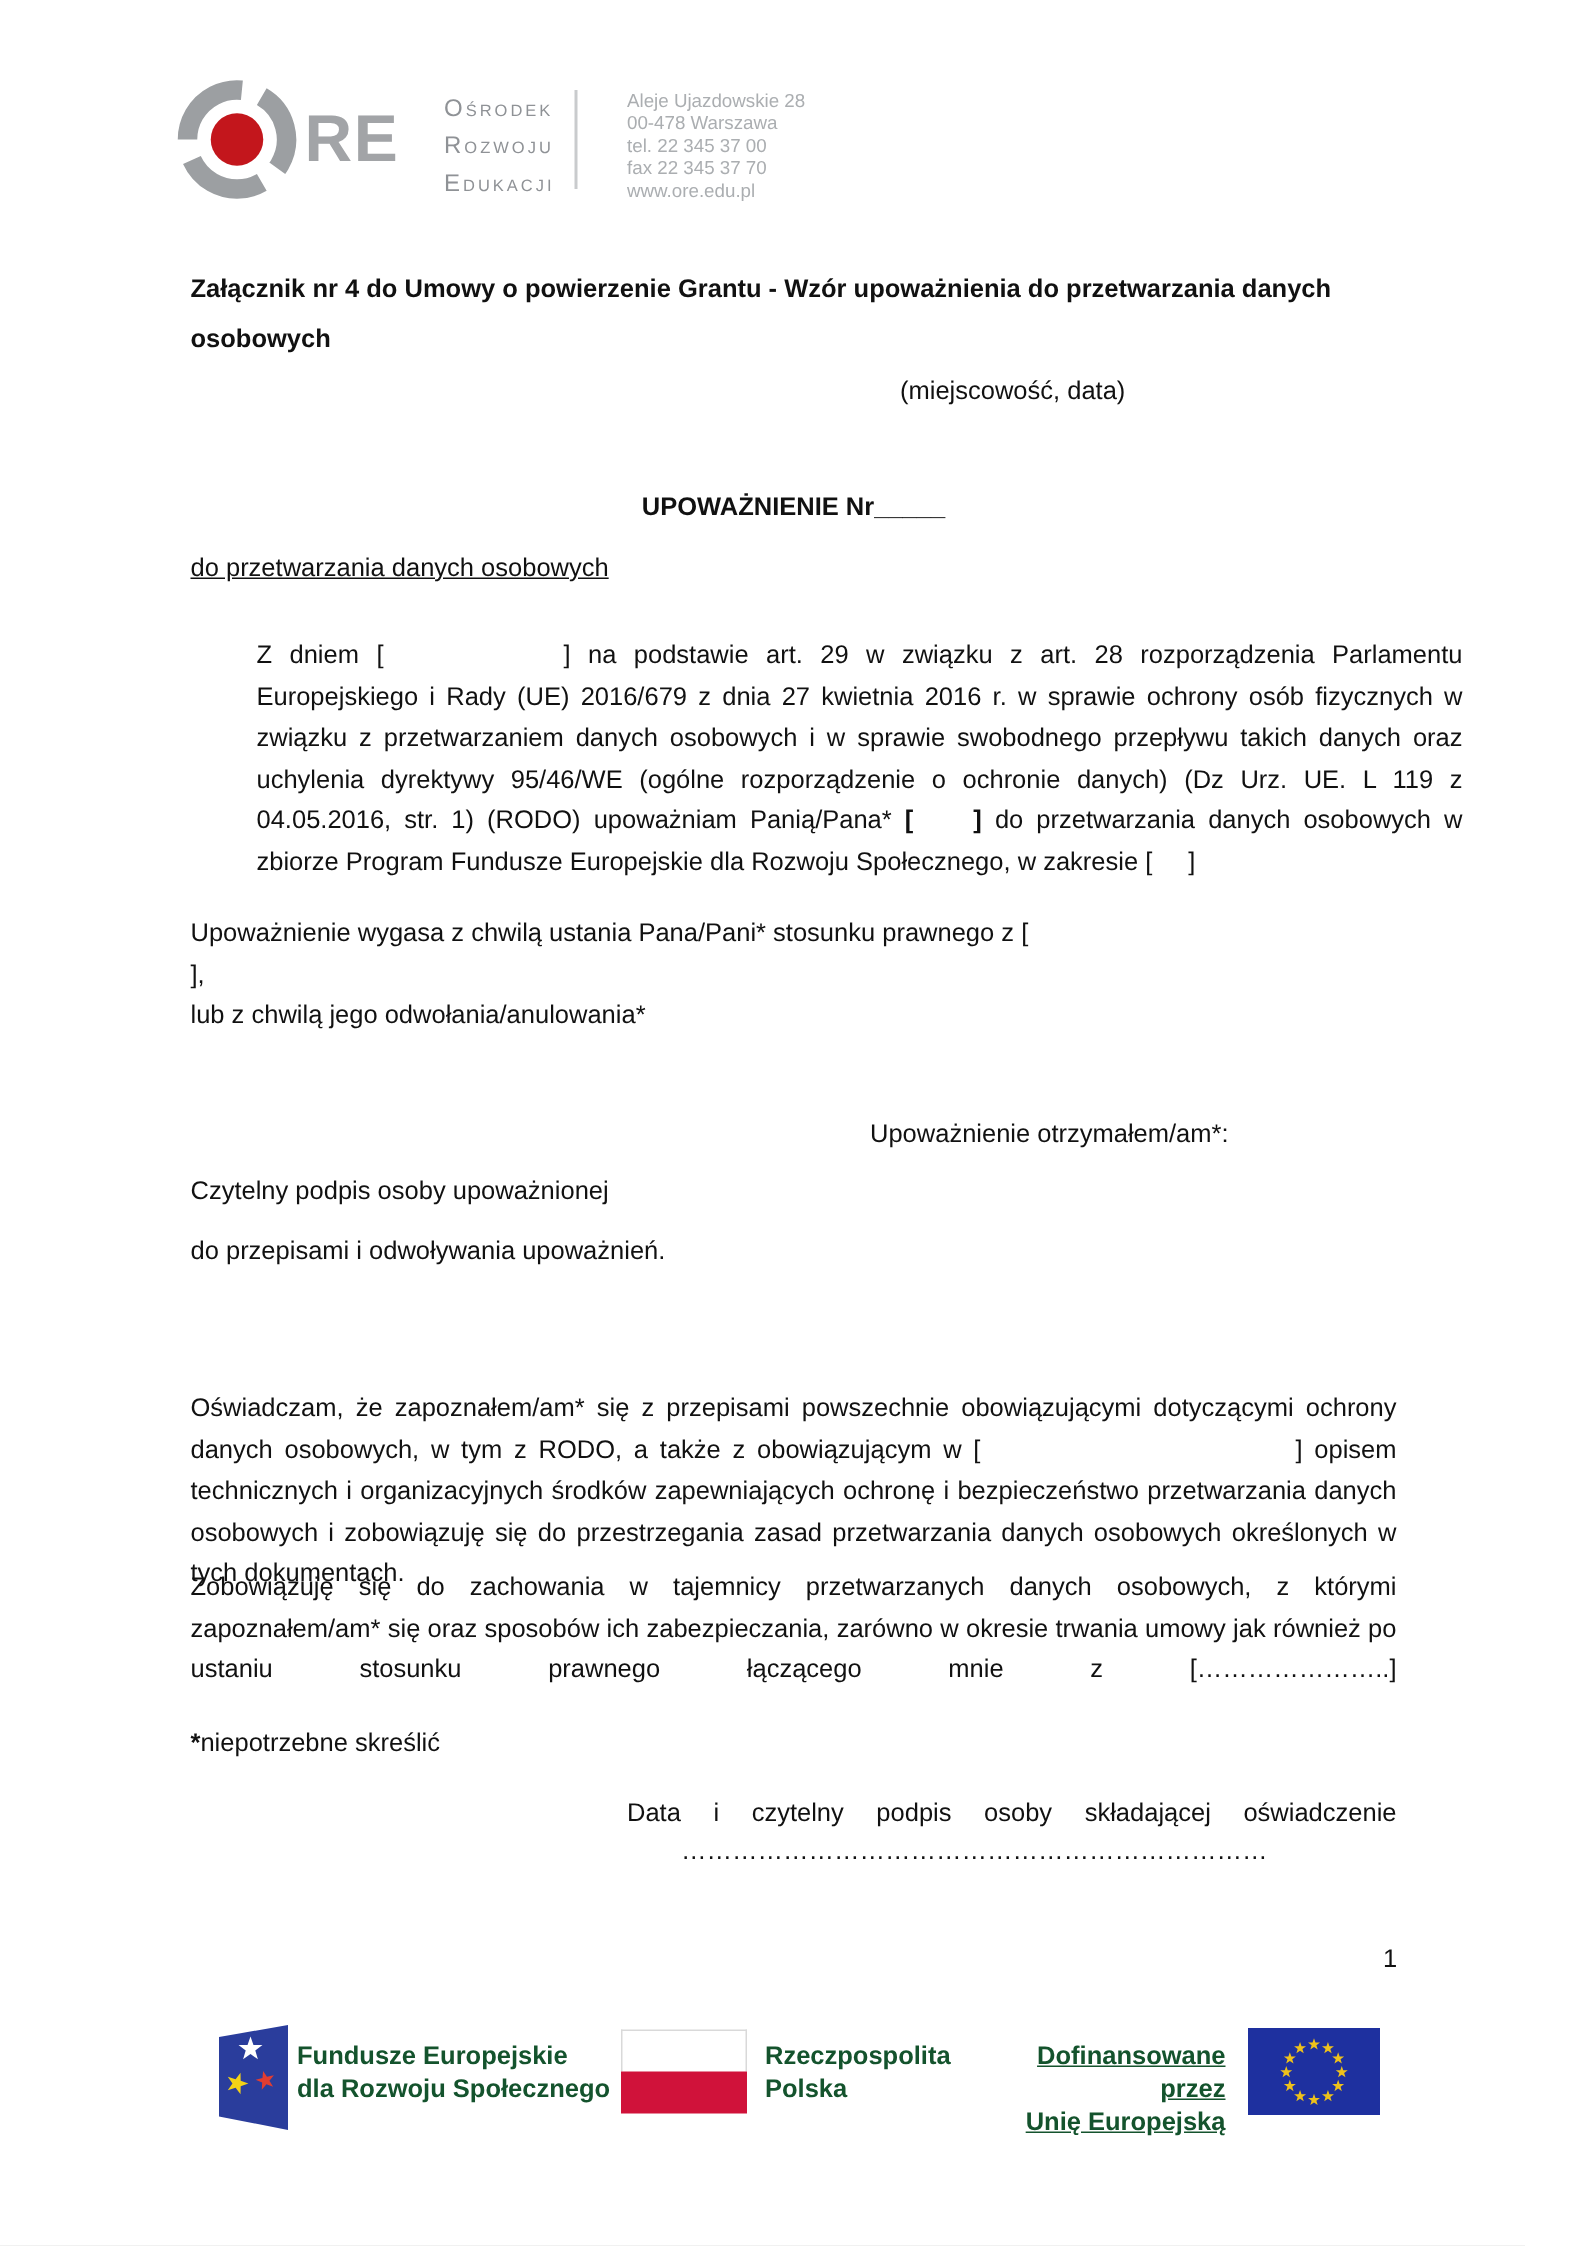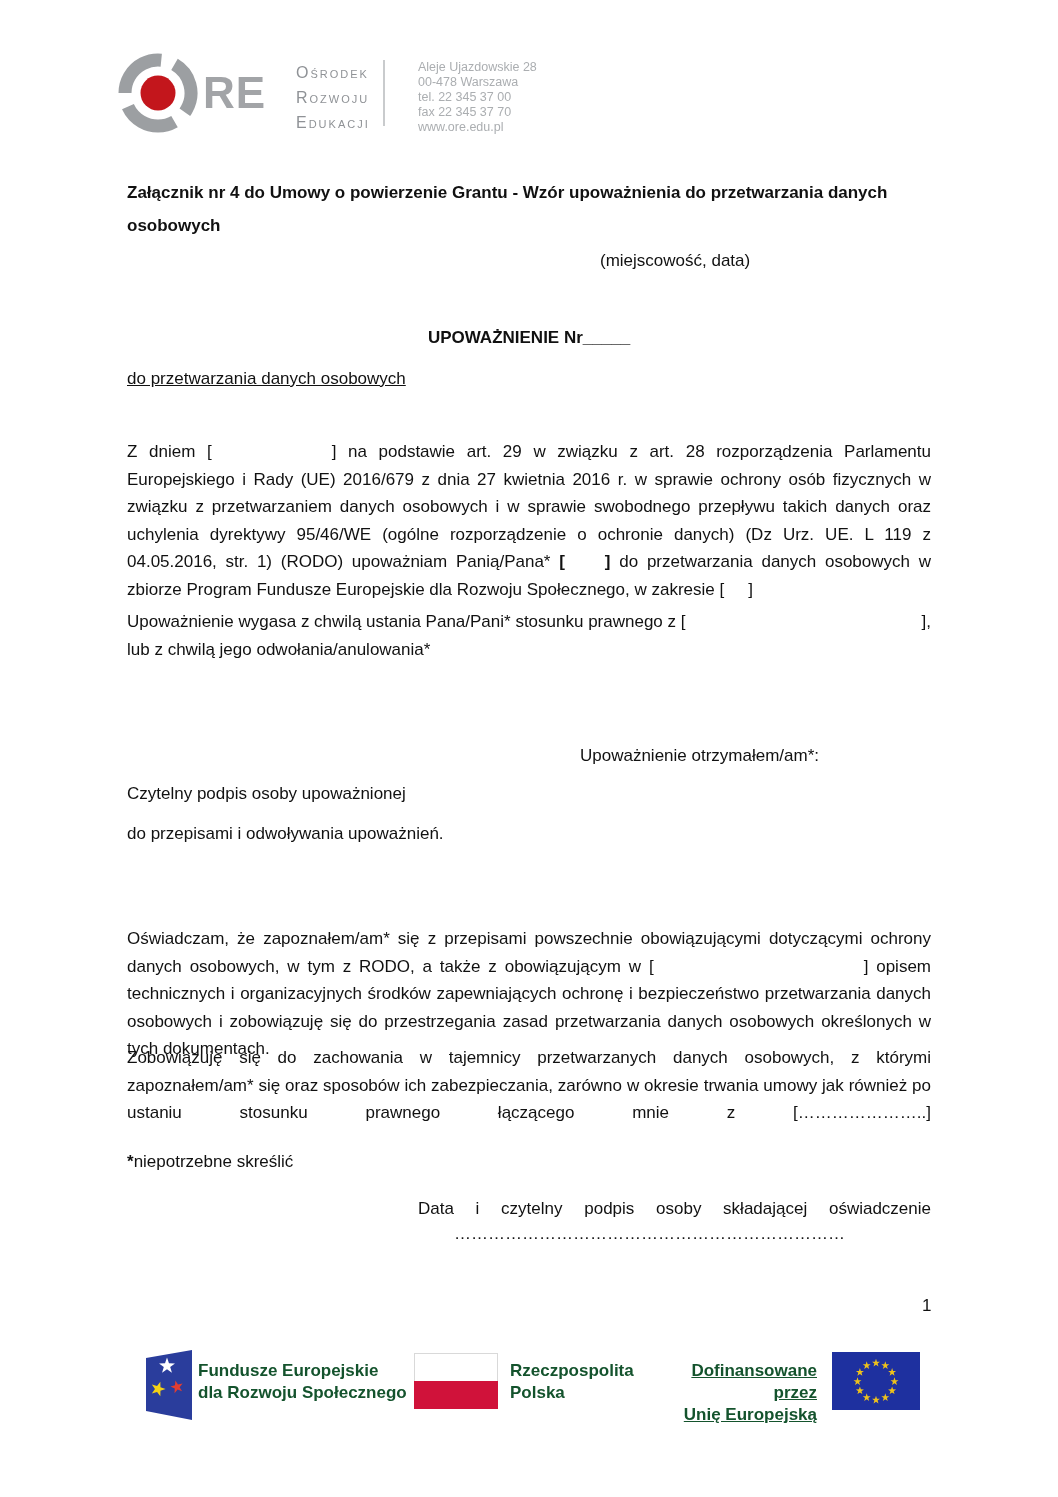--- a/index.html
+++ b/index.html
@@ -18,23 +18,23 @@
   .ore-sep{position:absolute; left:383px; top:60px; width:2px; height:66px; background:#c9cbcd;}
   .ore-address{position:absolute; left:418px; top:60px;}
   .ore-address div{font-size:12.5px; line-height:15px; color:#abaeb1;}
 
   
   .title{left:127px; top:176px; width:832px; font-weight:bold; line-height:33px;}
   .place-date{left:600px; top:247px;}
   .heading{left:127px; top:324px; width:804px; text-align:center; font-weight:bold;}
   .subheading{left:127px; top:365px;text-decoration:underline;}
   .para{left:127px; width:804px; text-align:justify;}
-  .para1{top:438px;}
+  .para1{top:423px;margin-left:44px;}
   .para2{top:608px;}
-  .para2 .l1{display:flex; justify-content:space-between; width:804px;}
+  .para2 .l1{display:flex; justify-content:space-between; width:804px;flex-direction:column;}
   .received{left:580px; top:742px;}
   .sig1{left:127px; top:780px;}
   .sig2{left:127px; top:820px;}
   .oswiadczam{top:897px;margin-top:28px;}
   .zobowiazuje{top:1044px; text-align-last:justify;}
   .note{left:127px; top:1148px;}
   .note b{font-weight:bold;}
   .data-caption{left:418px; top:1195px; width:513px; text-align:justify; text-align-last:justify;}
   .dots{left:454px; top:1220px; width:392px; white-space:nowrap; overflow:hidden;}
   .pagenum{left:922px; top:1292px;}

